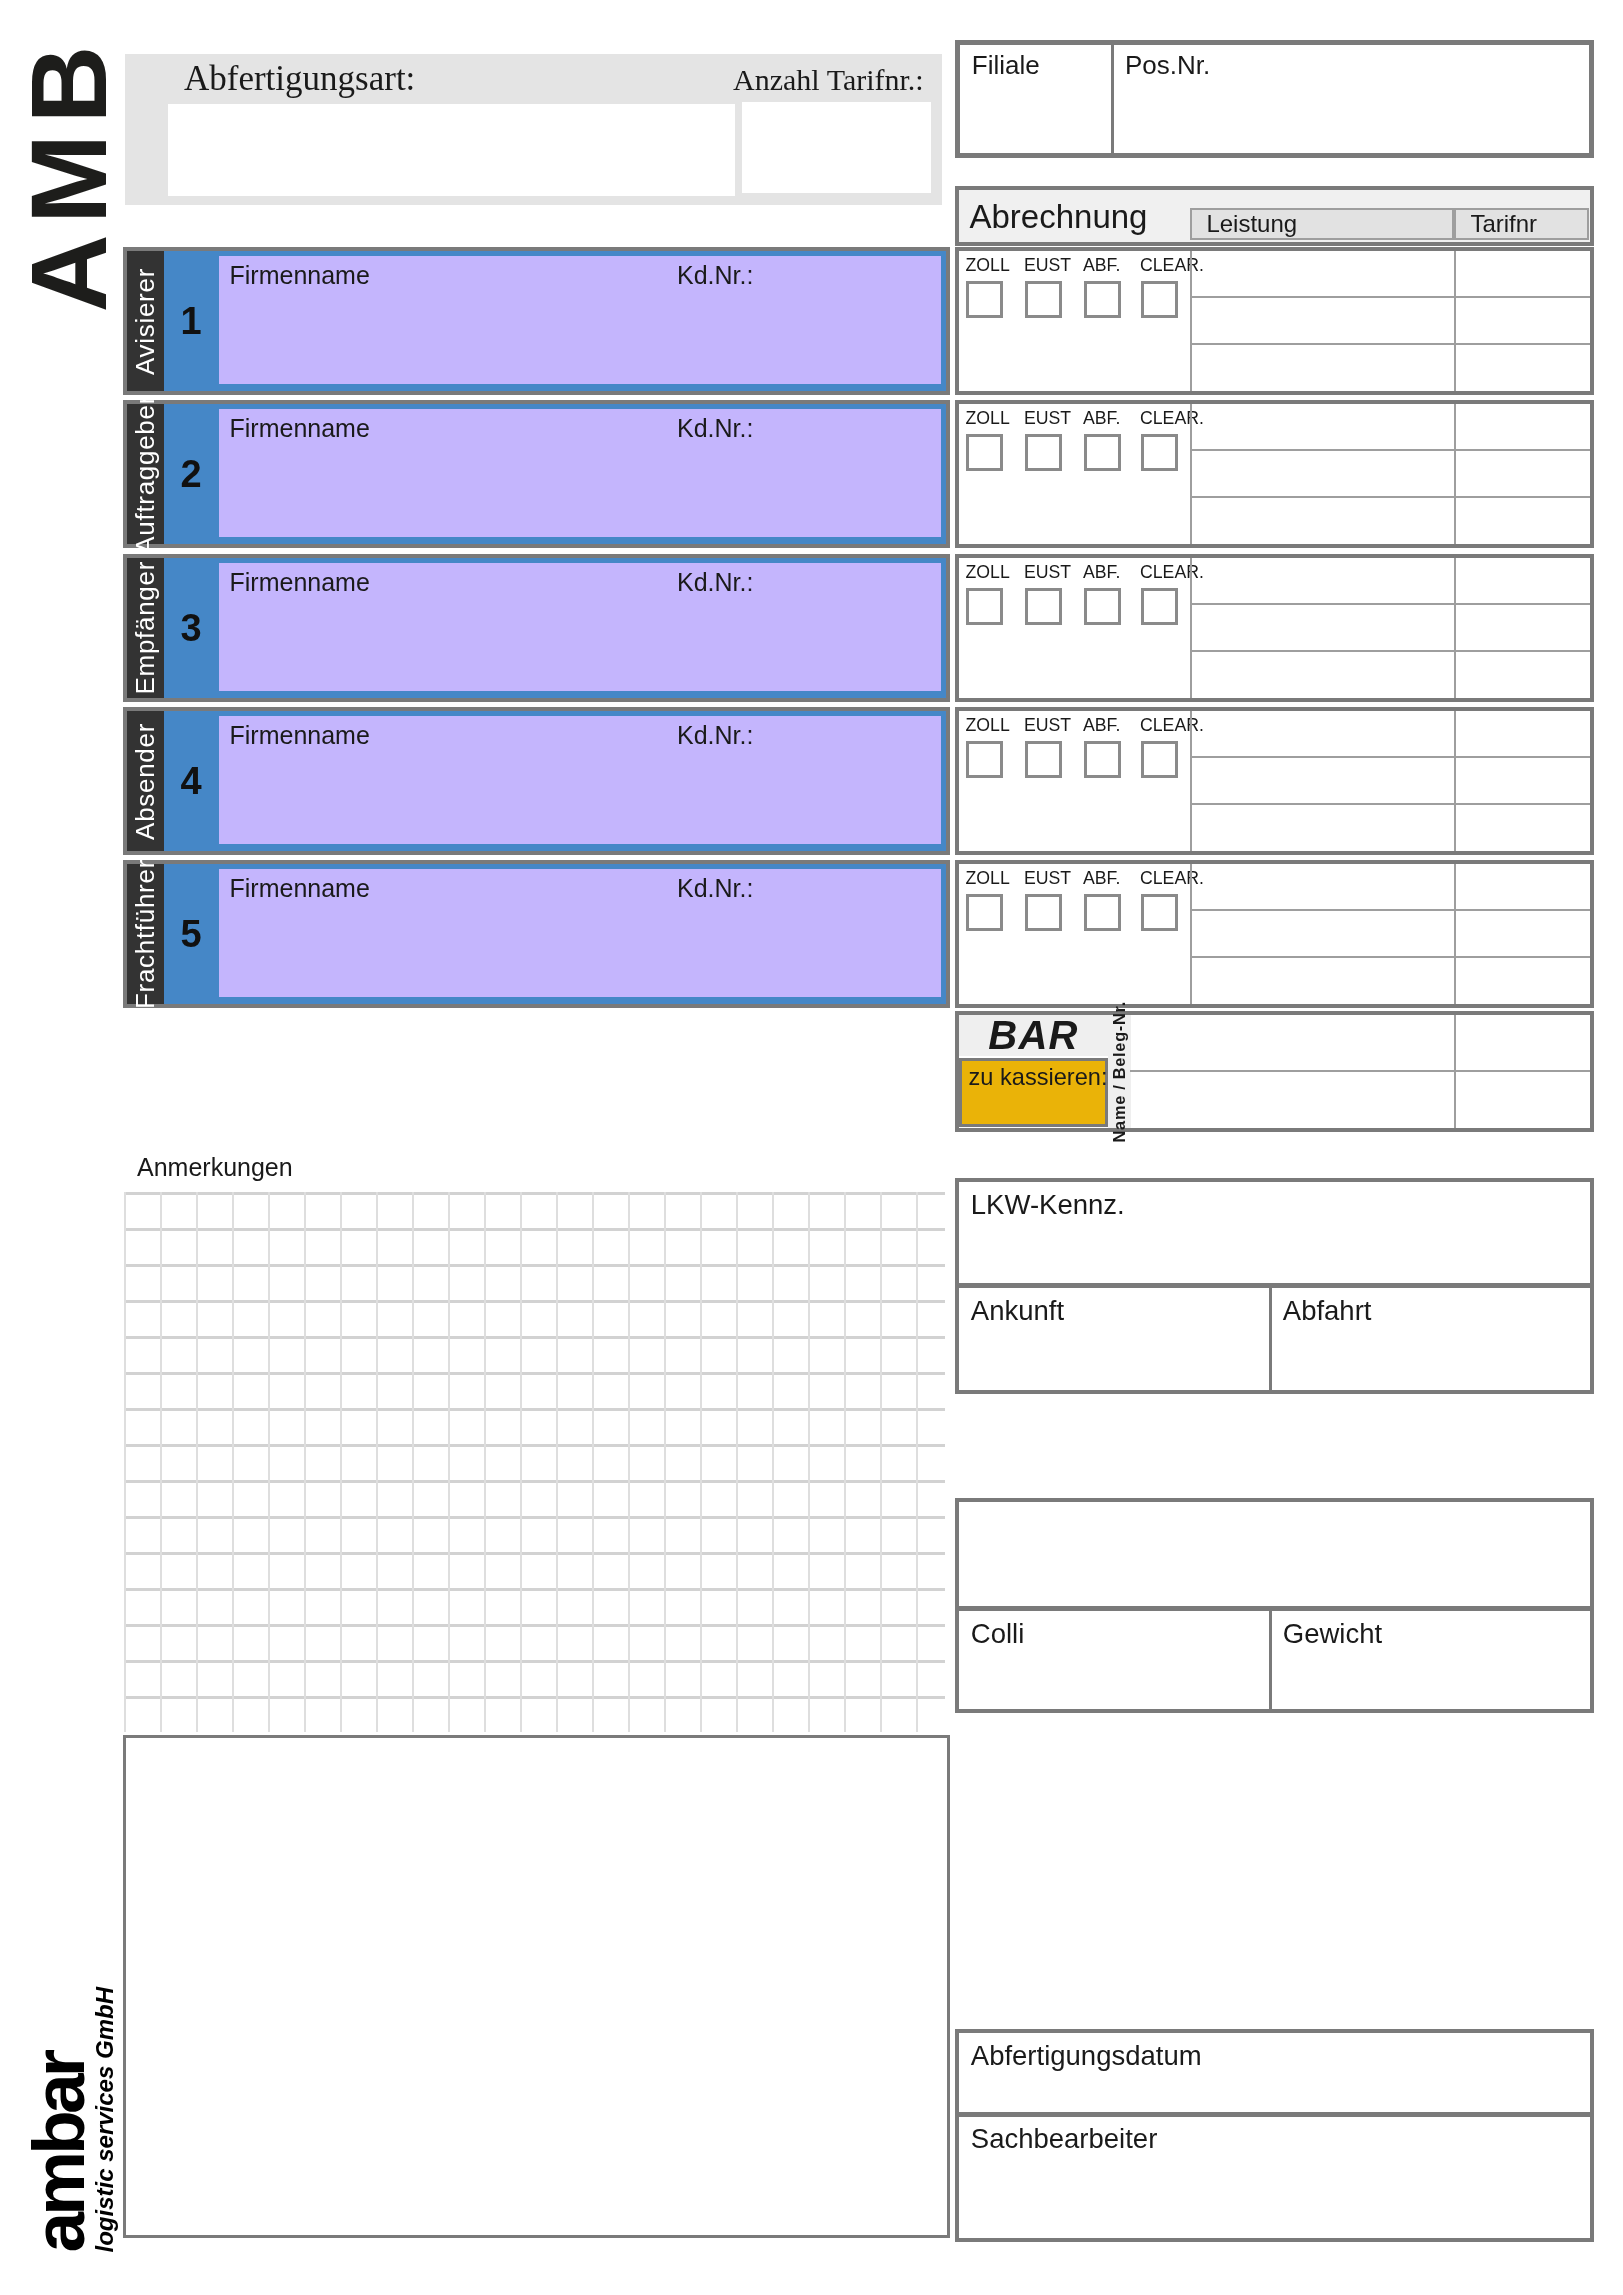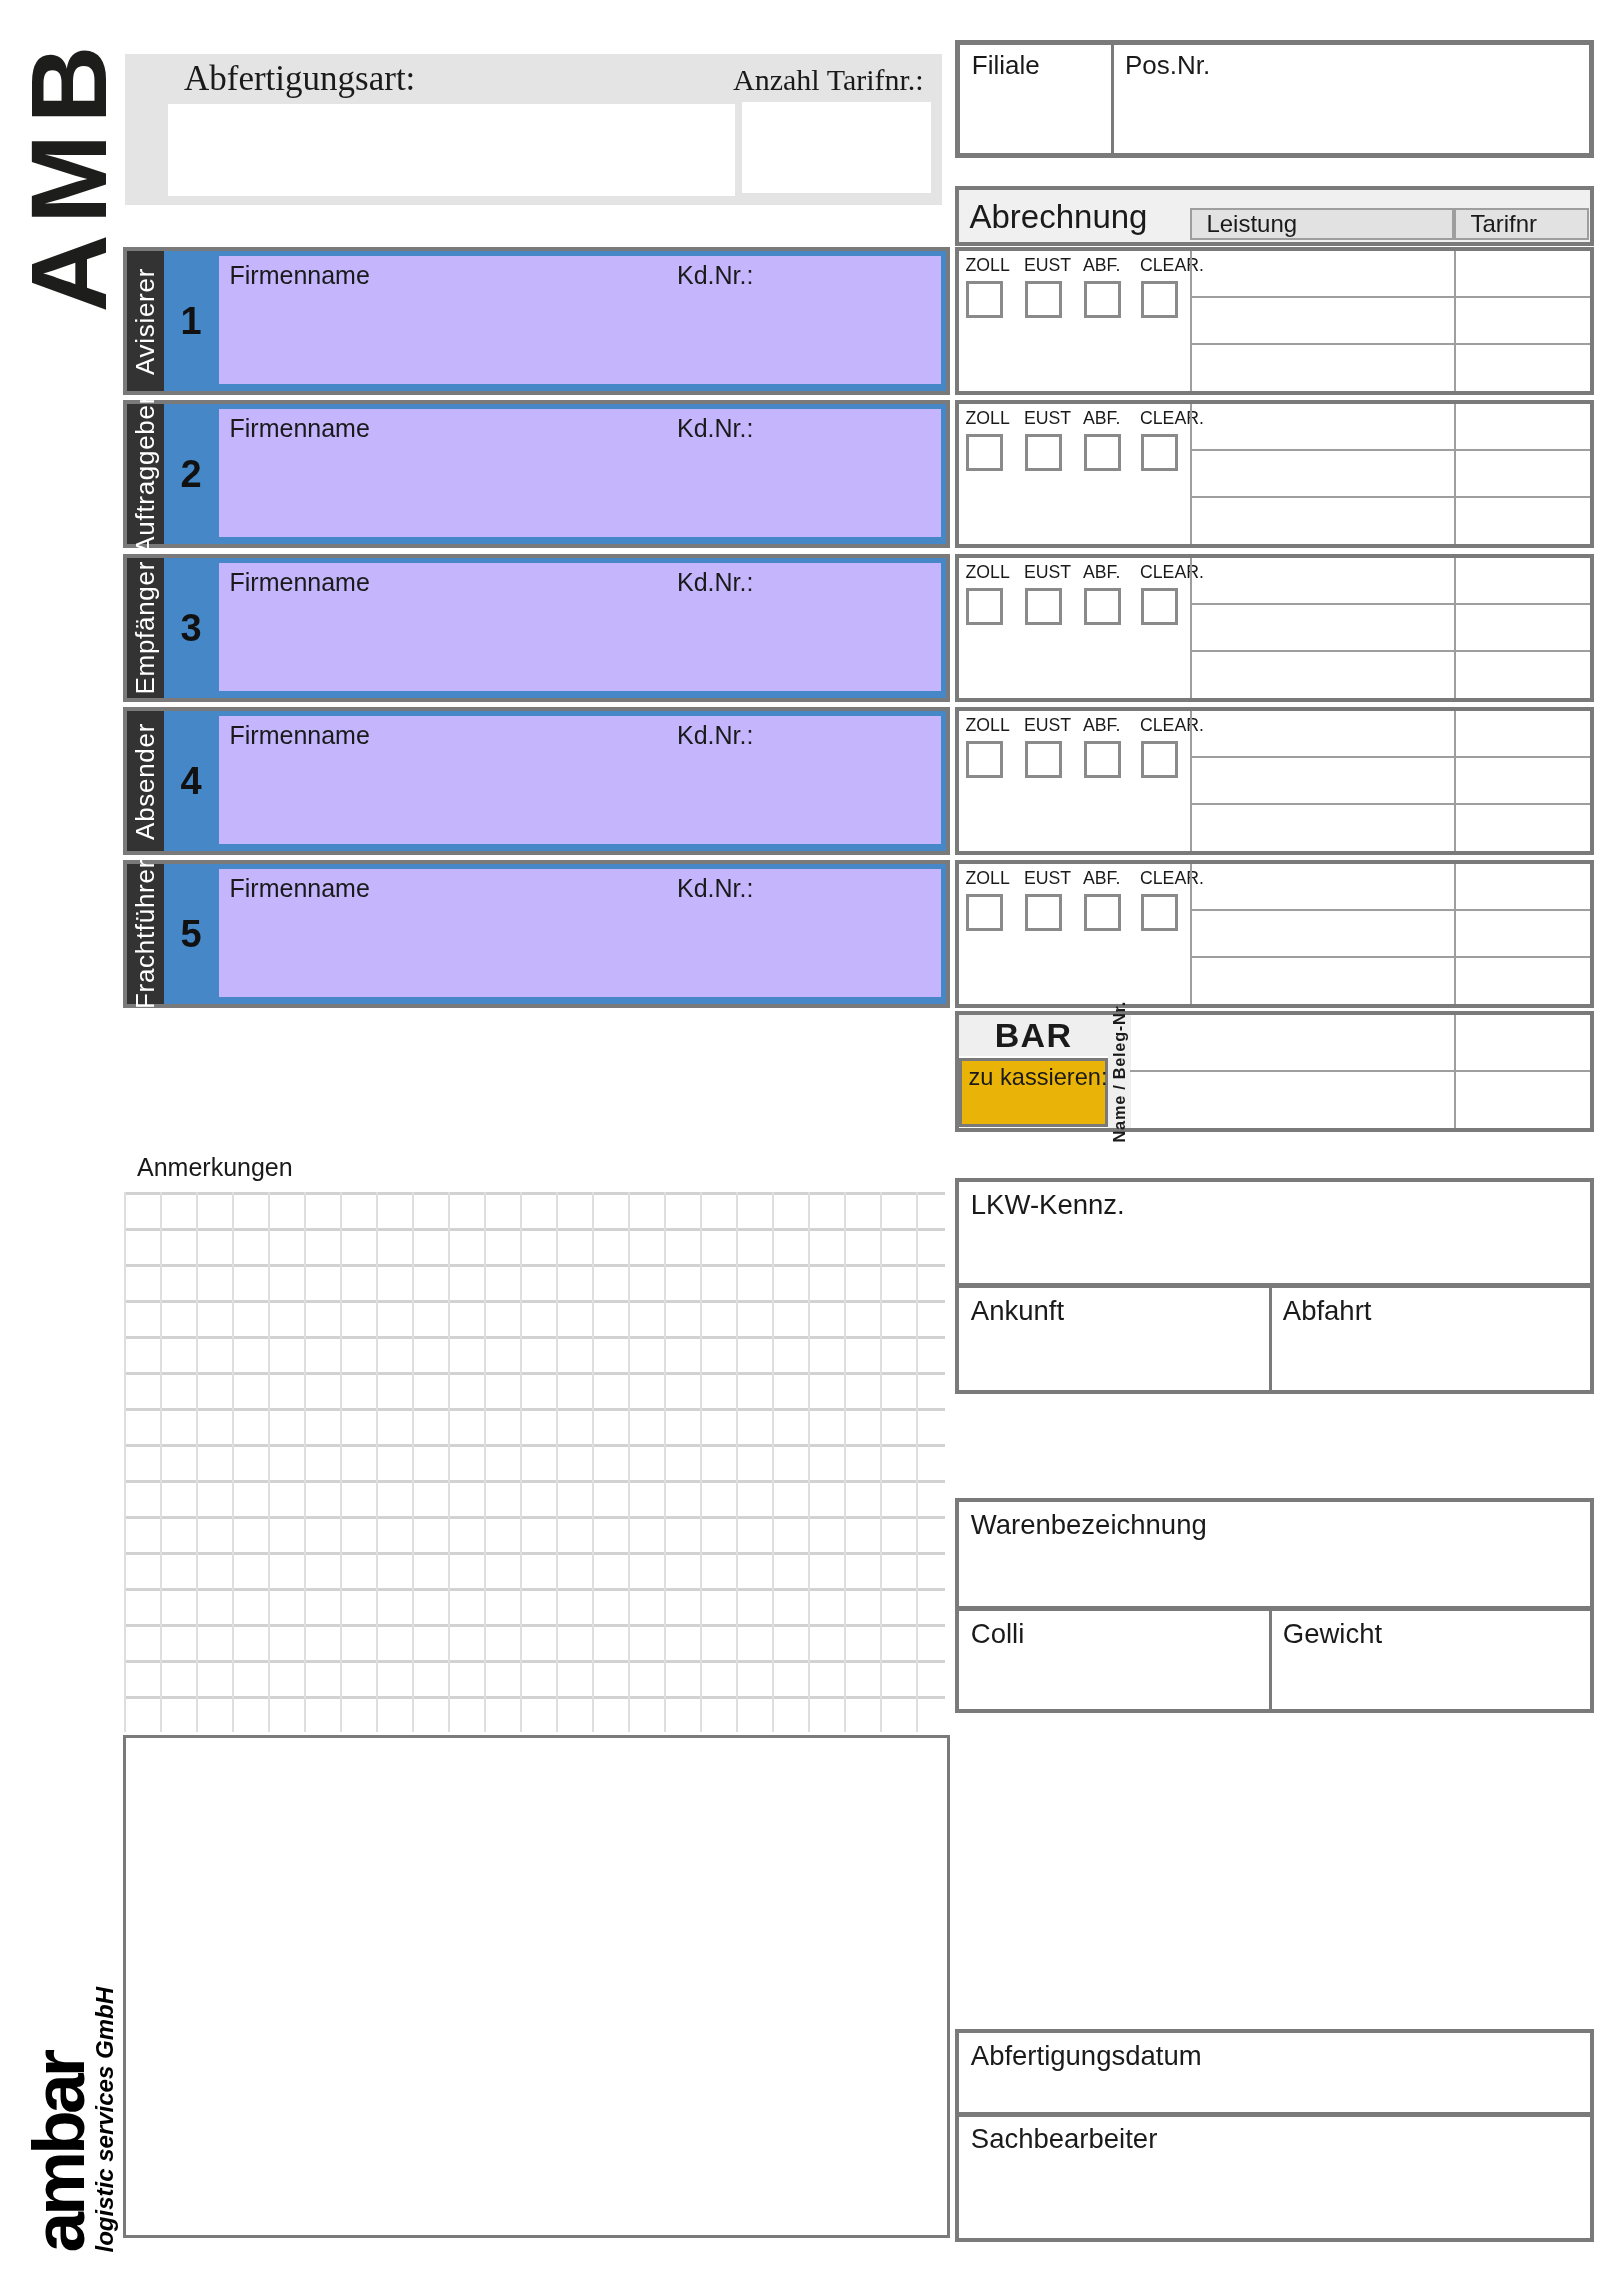--- a/index.html
+++ b/index.html
@@ -38,21 +38,21 @@
   .cblbl{font-size:17.7px;white-space:nowrap;display:inline-block;}
   .cbox{width:37px;height:37px;border:3.9px solid #8a8a8a;background:#ffffff;
         box-sizing:border-box;margin:5.2px auto 0 auto;}
   .vline{position:absolute;width:2px;background:#9e9e9e;}
   .hline{position:absolute;height:2px;background:#9e9e9e;}
   .vline4{position:absolute;width:2.6px;background:#7a7a7a;}
   .hline7{position:absolute;height:4.6px;background:#7a7a7a;}
   .fill-area{position:absolute;}
 
   .bar-cell{position:absolute;background:#efefef;display:flex;align-items:center;justify-content:center;}
-  .bar-title{font-size:34px;font-weight:bold;letter-spacing:1.3px;}
+  .bar-title{font-size:40px;font-weight:bold;letter-spacing:1.3px;font-style:italic;}
   .zubox{position:absolute;border:3.9px solid #7a7a7a;background:#eab308;box-sizing:border-box;}
   .name-strip{position:absolute;background:#efefef;display:flex;align-items:center;justify-content:center;}
   .namelbl{font-size:16.4px;font-weight:600;letter-spacing:0.7px;}
 
   .area{position:absolute;}
   .albl{margin:6.5px 0 0 11.8px;font-size:27.5px;white-space:nowrap;}
 
   .grid{position:absolute;left:124px;top:1192px;width:821px;height:540px;background:#ffffff;
         background-image:
           repeating-linear-gradient(to right,#dedede 0 2px,transparent 2px 36px),
@@ -300,23 +300,20 @@
     <div class="area" style="left:0;top:106px;width:310px;bottom:0">
       <div class="albl">Ankunft</div>
     </div>
     <div class="vline4" style="left:310px;top:106px;bottom:0"></div>
     <div class="area" style="left:312px;top:106px;right:0;bottom:0">
       <div class="albl">Abfahrt</div>
     </div>
   </div>
 
   <div class="gbox" style="left:955px;top:1498px;width:639px;height:215px">
-    <div class="area" style="left:0;top:0;right:0;height:104px">
-      <div class="albl">Warenbezeichnung</div>
-    </div>
     <div class="hline7" style="left:0;right:0;top:104px"></div>
     <div class="area" style="left:0;top:109px;width:310px;bottom:0">
       <div class="albl">Colli</div>
     </div>
     <div class="vline4" style="left:310px;top:109px;bottom:0"></div>
     <div class="area" style="left:312px;top:109px;right:0;bottom:0">
       <div class="albl">Gewicht</div>
     </div>
   </div>
 

